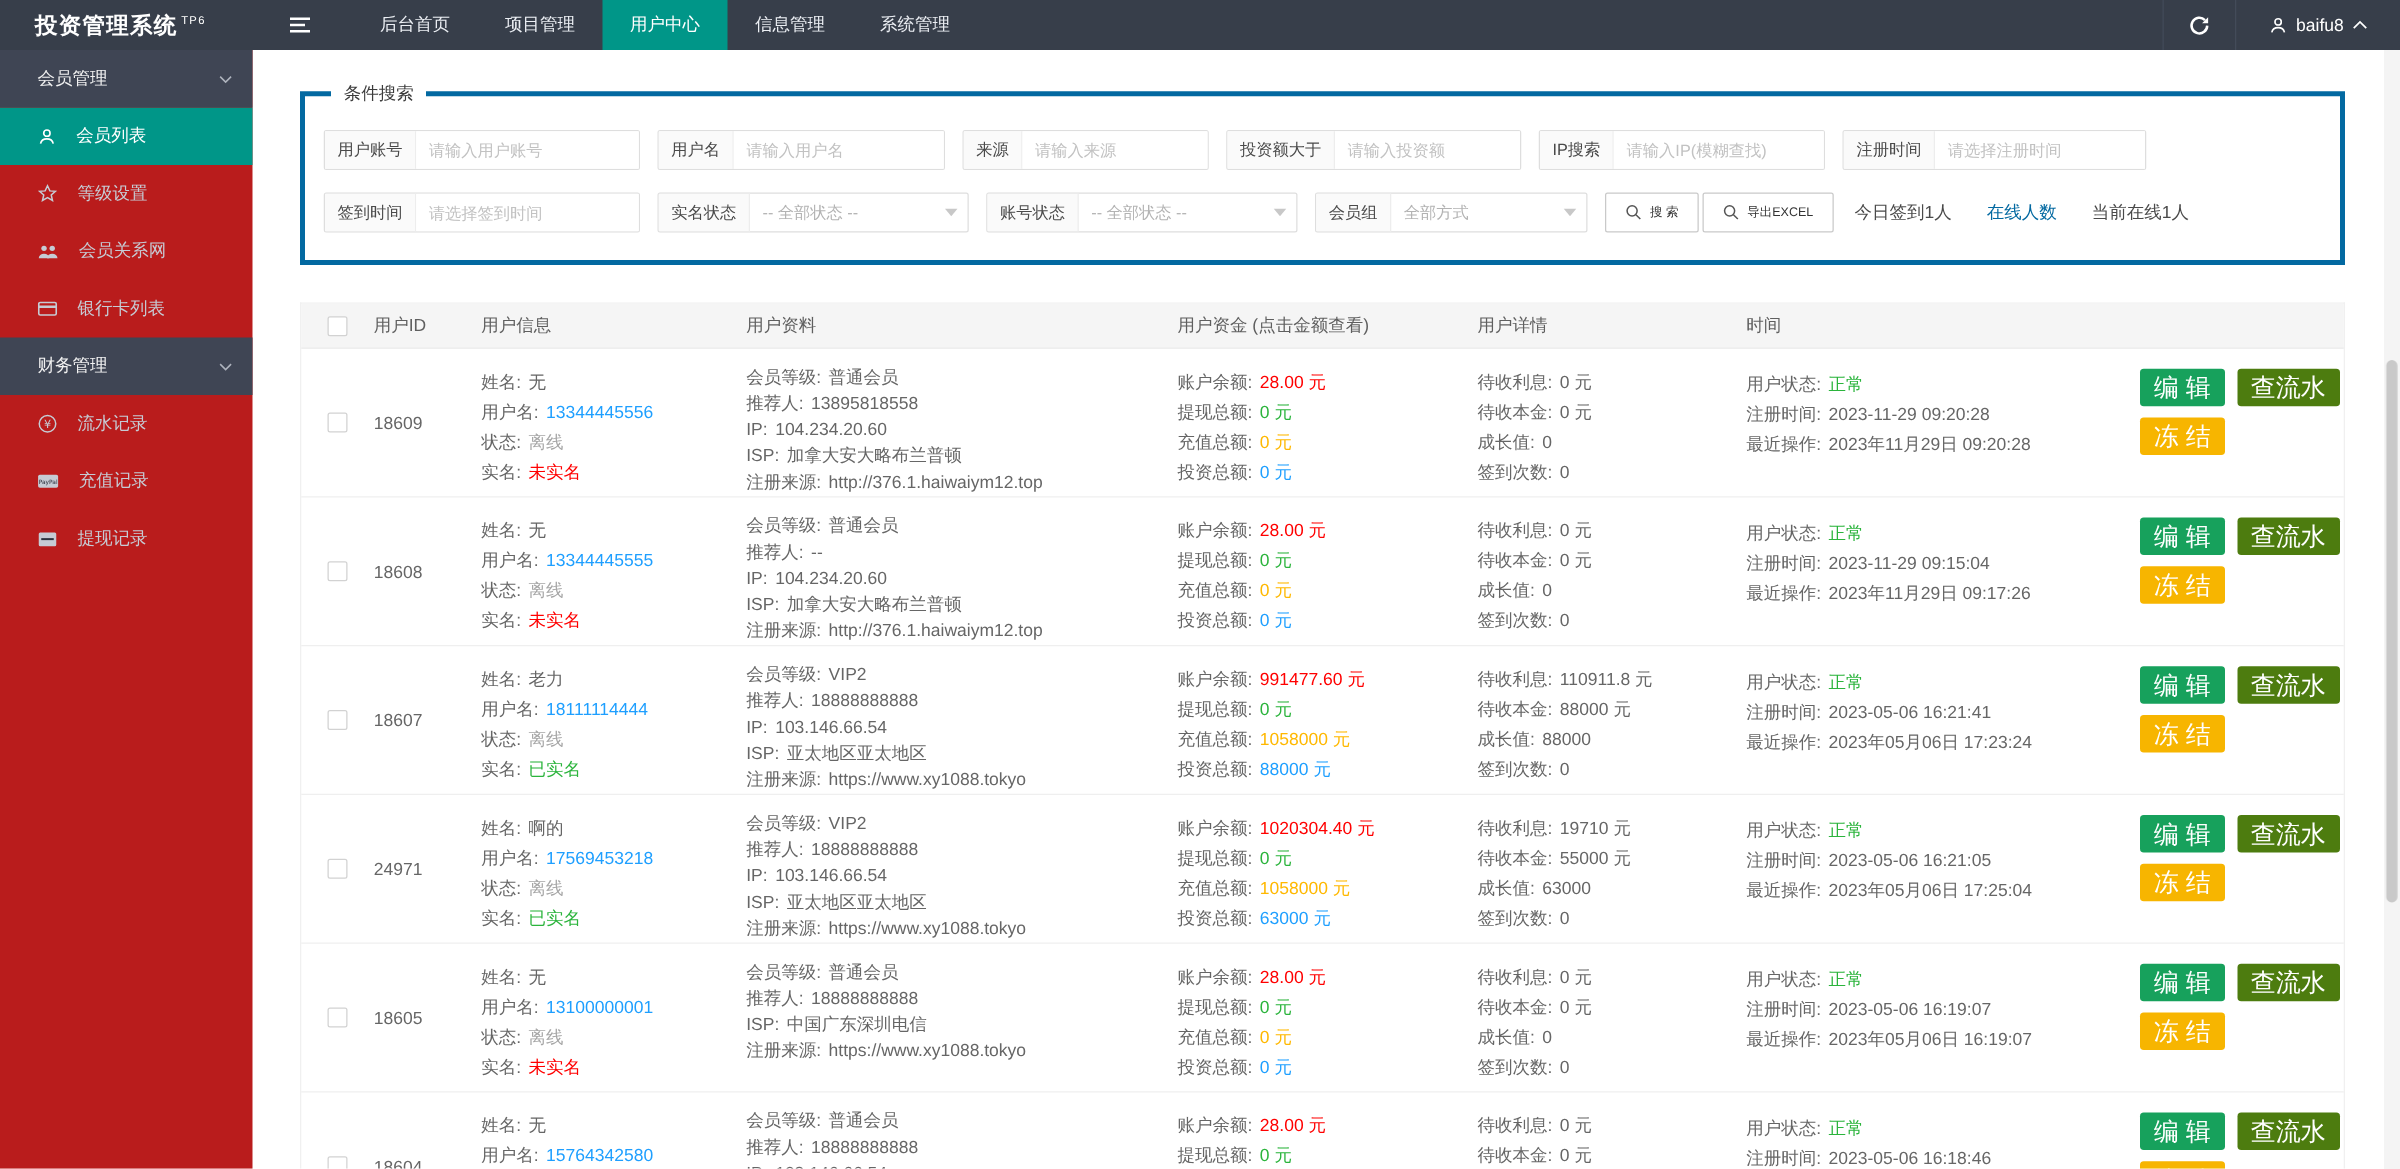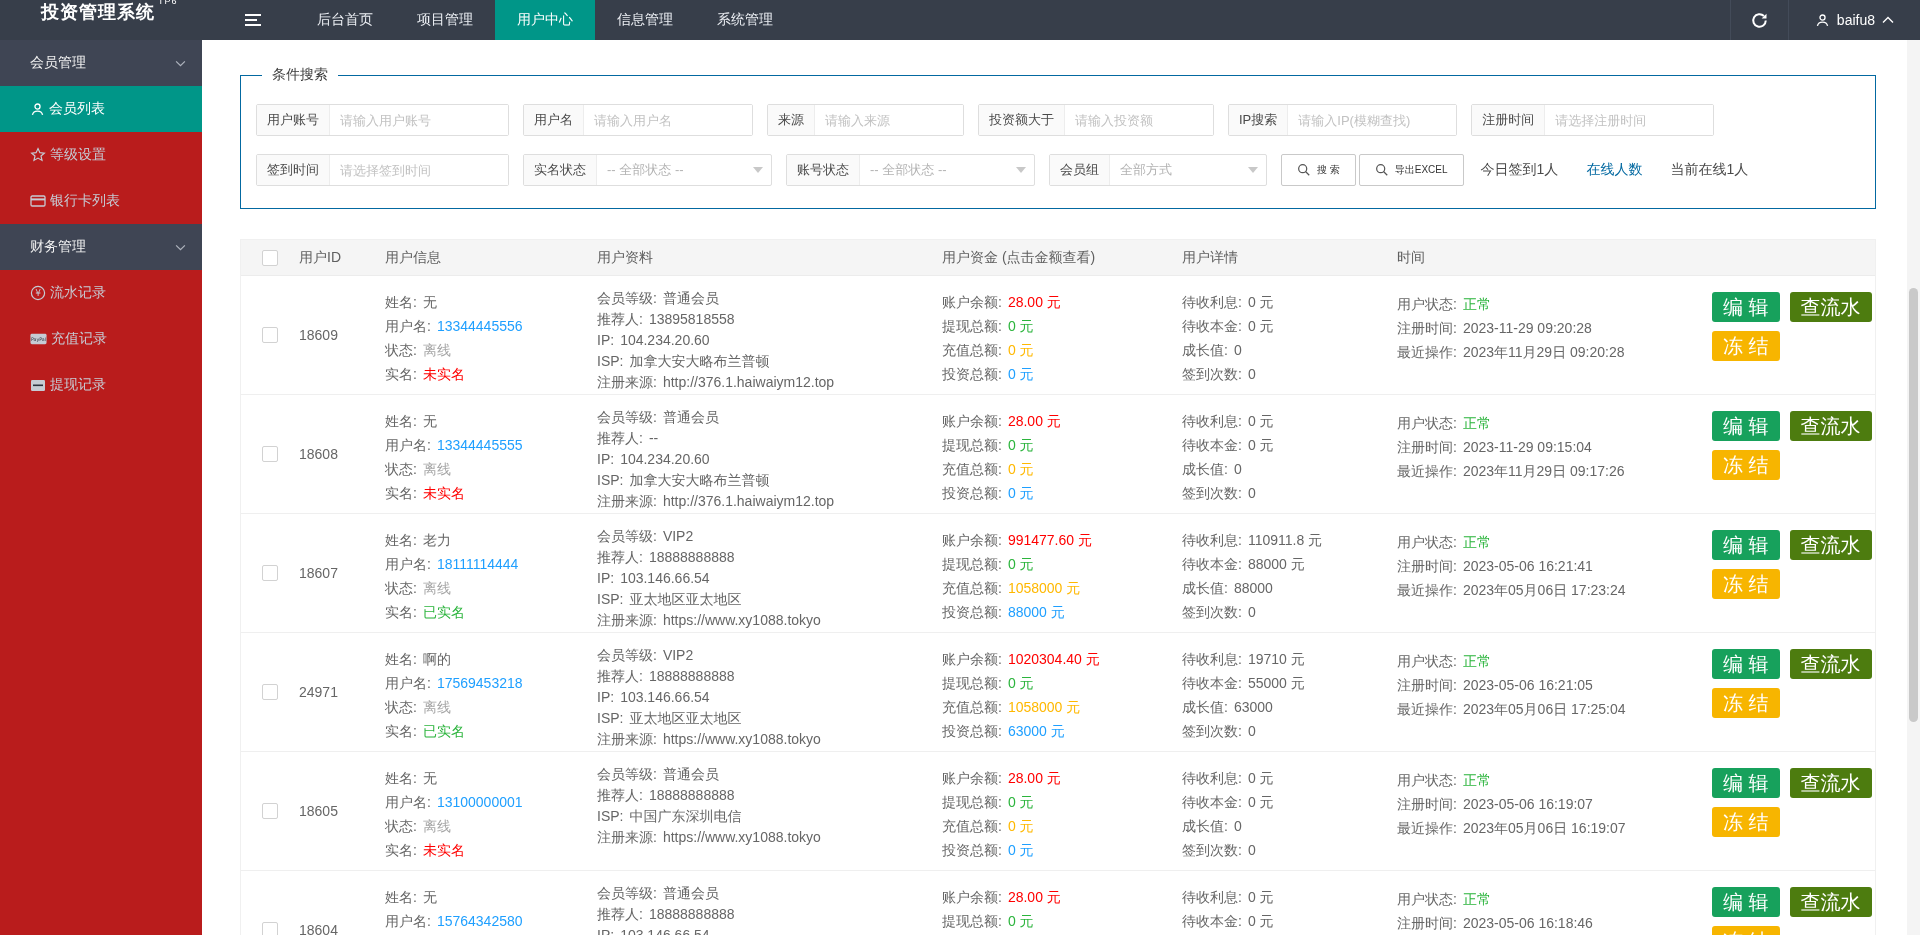--- a/index.html
+++ b/index.html
@@ -1,50 +1,50 @@
 <!DOCTYPE html>
 <html><head>
 <meta charset="utf-8">
 <style>
   * { box-sizing: border-box; margin: 0; padding: 0; }
   html,body { width:1920px; height:935px; overflow:hidden; background:#fff;
     font-family:"Liberation Sans","DejaVu Sans",sans-serif; }
 
   
   .navbar { height:40px; background:#373e4a; display:flex; align-items:stretch; color:#fff; }
-  .brand { width:202px; display:flex; padding-left:28px; font-size:18px;
-    font-weight:bold; letter-spacing:1px; white-space:nowrap;margin-left:13px; }
+  .brand { width:202px; display:flex; align-items:center; padding-left:28px; font-size:18px;
+    font-weight:bold; letter-spacing:1px; white-space:nowrap; }
   .brand sup { font-size:9px; font-weight:normal; margin-left:3px; transform:translateY(-4px); }
   .ham { width:40px; display:flex; align-items:center; justify-content:center; cursor:pointer; margin-left:18px; }
   .ham .bars { display:flex; flex-direction:column; gap:3px; }
   .ham .bars i { display:block; width:16px; height:2px; background:#fff; }
   .ham .bars i:nth-child(2){ width:12px; }
   .nav-items { display:flex; align-items:stretch; margin-left:22px; }
   .nav-item { display:flex; align-items:center; padding:0 22px; font-size:14px; color:#eceff4; cursor:pointer; }
   .nav-item.active { background:#009688; color:#fff; }
   .nav-right { margin-left:auto; display:flex; align-items:stretch; }
   .nav-ibtn { width:58px; display:flex; align-items:center; justify-content:center;
     border-left:1px solid #434b59; cursor:pointer; }
   .nav-user { display:flex; align-items:center; gap:7px; padding:0 26px;
     border-left:1px solid #434b59; font-size:14px; cursor:pointer; }
 
   
   .layout { display:flex; height:895px; }
   .sidebar { width:202px; background:#b91c1c; flex:none; }
   .side-group-title { height:46px; background:#3f4554; color:#f2f2f2; font-size:14px;
     display:flex; align-items:center; padding:0 20px 0 30px; position:relative; cursor:pointer; }
   .side-group-title .gchev { position:absolute; right:16px; }
-  .side-item { height:46px; display:flex; align-items:center; gap:4px; padding-left:30px;
+  .side-item { height:46px; display:flex; align-items:center; gap:16px; padding-left:30px;
     color:#c6cbd4; font-size:14px; cursor:pointer; }
   .side-item.active { background:#009688; color:#fff; }
   .side-item svg { flex:none; }
 
   
   .content { flex:1; padding:0 44px 0 38px; overflow:hidden; }
-  fieldset.search { margin-top:26px; border:1px solid #0369a1; padding:8px 27px 22px 15px; }
+  fieldset.search { margin-top:26px; border:4px solid #0369a1; padding:8px 27px 22px 15px; }
   fieldset.search legend { font-size:14px; color:#3c3c3c; padding:0 10px; margin-left:6px; }
   .srow { display:flex; align-items:center; margin-top:12px; }
   .igroup { display:flex; align-items:stretch; height:32px; border:1px solid #dedede;
     background:#fff; margin-right:14px; border-radius:2px; }
   .ilabel { background:#fafafa; border-right:1px solid #ededed; color:#4a4a4a; font-size:13px;
     display:flex; align-items:center; padding:0 10px; white-space:nowrap; }
   .igroup input { border:none; outline:none; font-size:13px; color:#4d7c0f; padding:0 10px; background:#fff; }
   .igroup input::placeholder { color:#c2c2c2; }
   .selval { display:flex; align-items:center; font-size:13px; color:#b3b3b3; padding:0 10px; }
   .caret { width:26px; display:flex; align-items:center; justify-content:center; }
@@ -154,20 +154,29 @@
       </svg>
       <span>会员列表</span>
     </div>
     <div class="side-item">
       <svg width="16" height="16" viewBox="0 0 16 16">
         <path d="M8 1.6 L9.9 5.7 14.3 6.1 11 9 12 13.4 8 11.1 4 13.4 5 9 1.7 6.1 6.1 5.7 Z" fill="none" stroke="#c6cbd4" stroke-width="1.2"></path>
       </svg>
       <span>等级设置</span>
     </div>
     <div class="side-item">
+      <svg width="17" height="15" viewBox="0 0 18 16">
+        <circle cx="5.5" cy="5" r="2.3" fill="#c6cbd4"></circle>
+        <circle cx="12.5" cy="5" r="2.3" fill="#c6cbd4"></circle>
+        <path d="M1 13.5 a4.5 4 0 0 1 9 0 Z" fill="#c6cbd4"></path>
+        <path d="M8 13.5 a4.5 4 0 0 1 9 0 Z" fill="#c6cbd4"></path>
+      </svg>
+      <span>会员关系网</span>
+    </div>
+    <div class="side-item">
       <svg width="16" height="14" viewBox="0 0 16 14">
         <rect x="1" y="2" width="14" height="10" rx="1.2" fill="none" stroke="#c6cbd4" stroke-width="1.3"></rect>
         <rect x="1" y="4.4" width="14" height="2" fill="#c6cbd4"></rect>
       </svg>
       <span>银行卡列表</span>
     </div>
     <div class="side-group-title">
       <span>财务管理</span>
       <svg class="gchev" width="11" height="7" viewBox="0 0 12 8">
         <polyline points="1,1.5 6,6.5 11,1.5" fill="none" stroke="#aeb3bd" stroke-width="1.4"></polyline>

